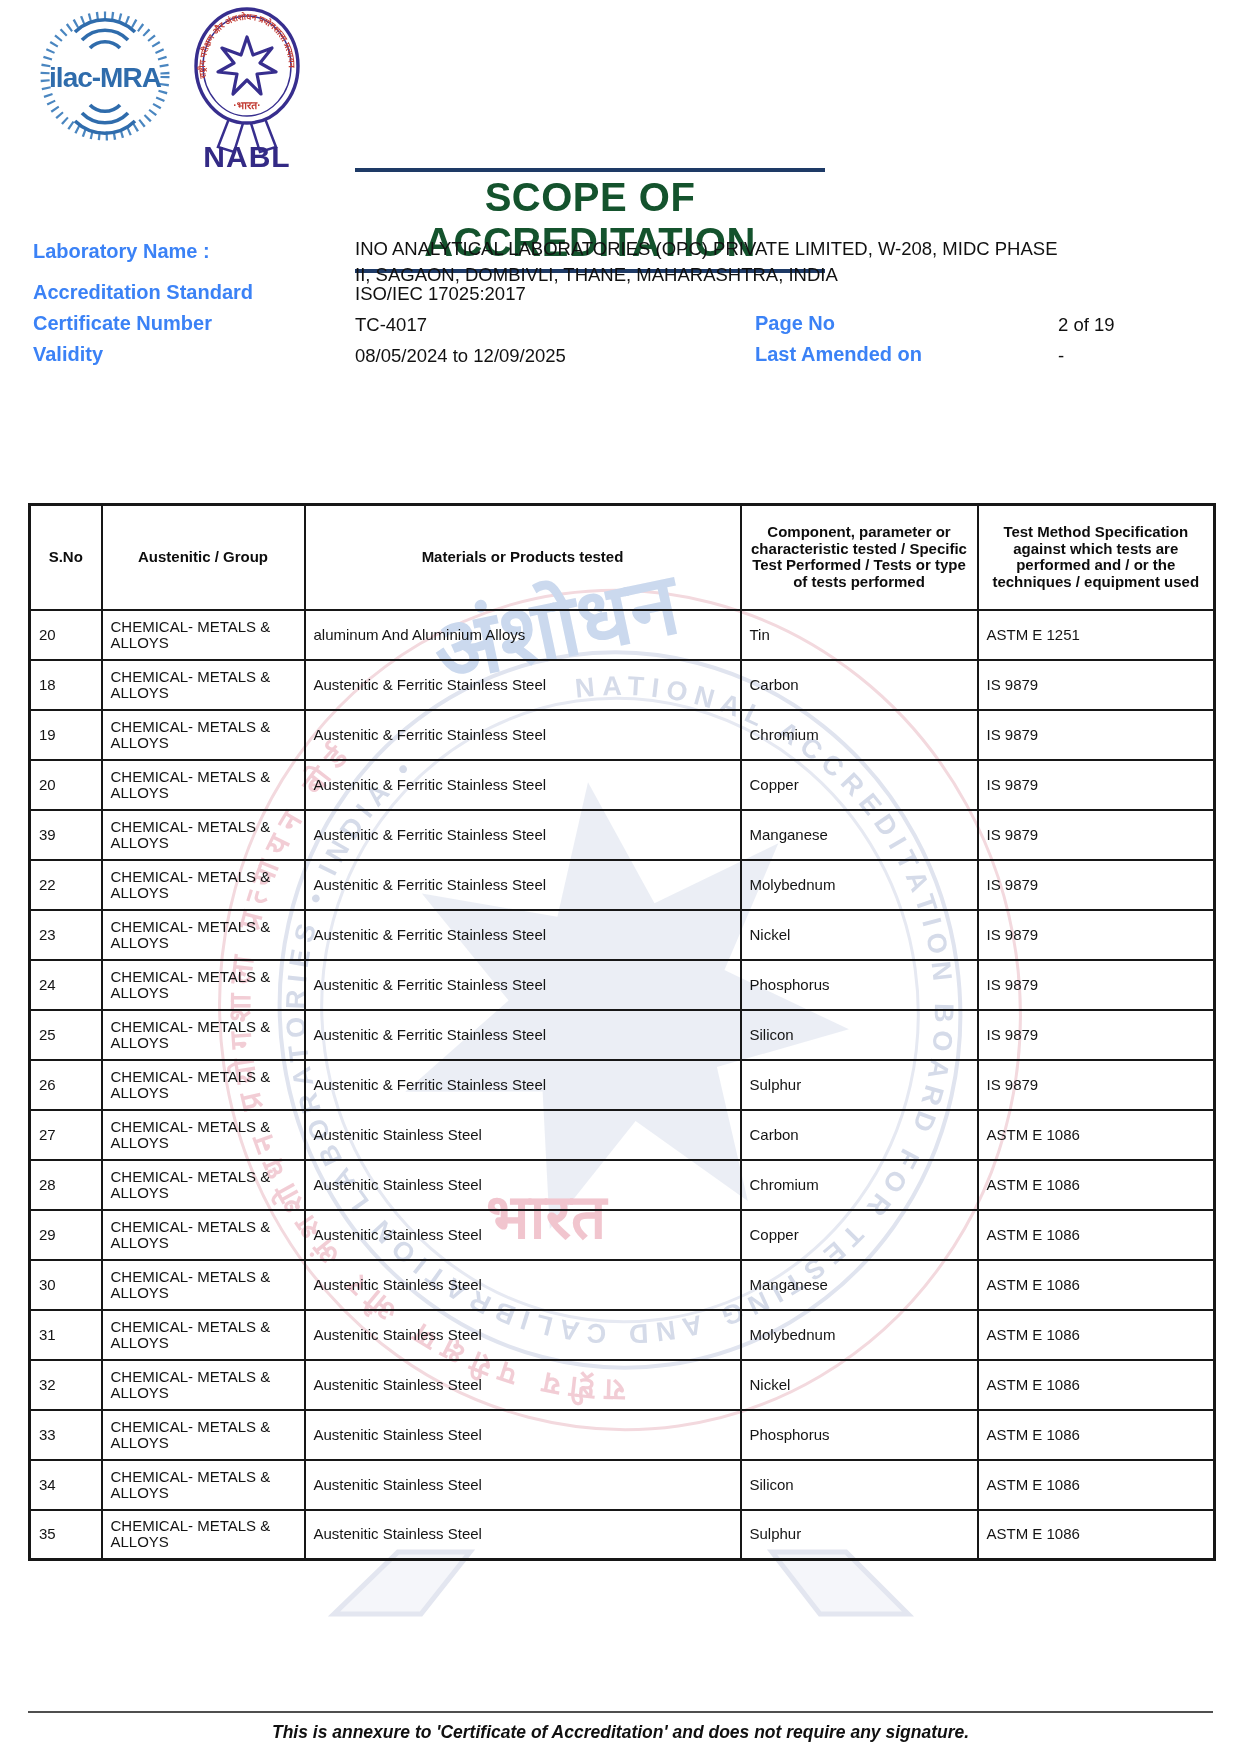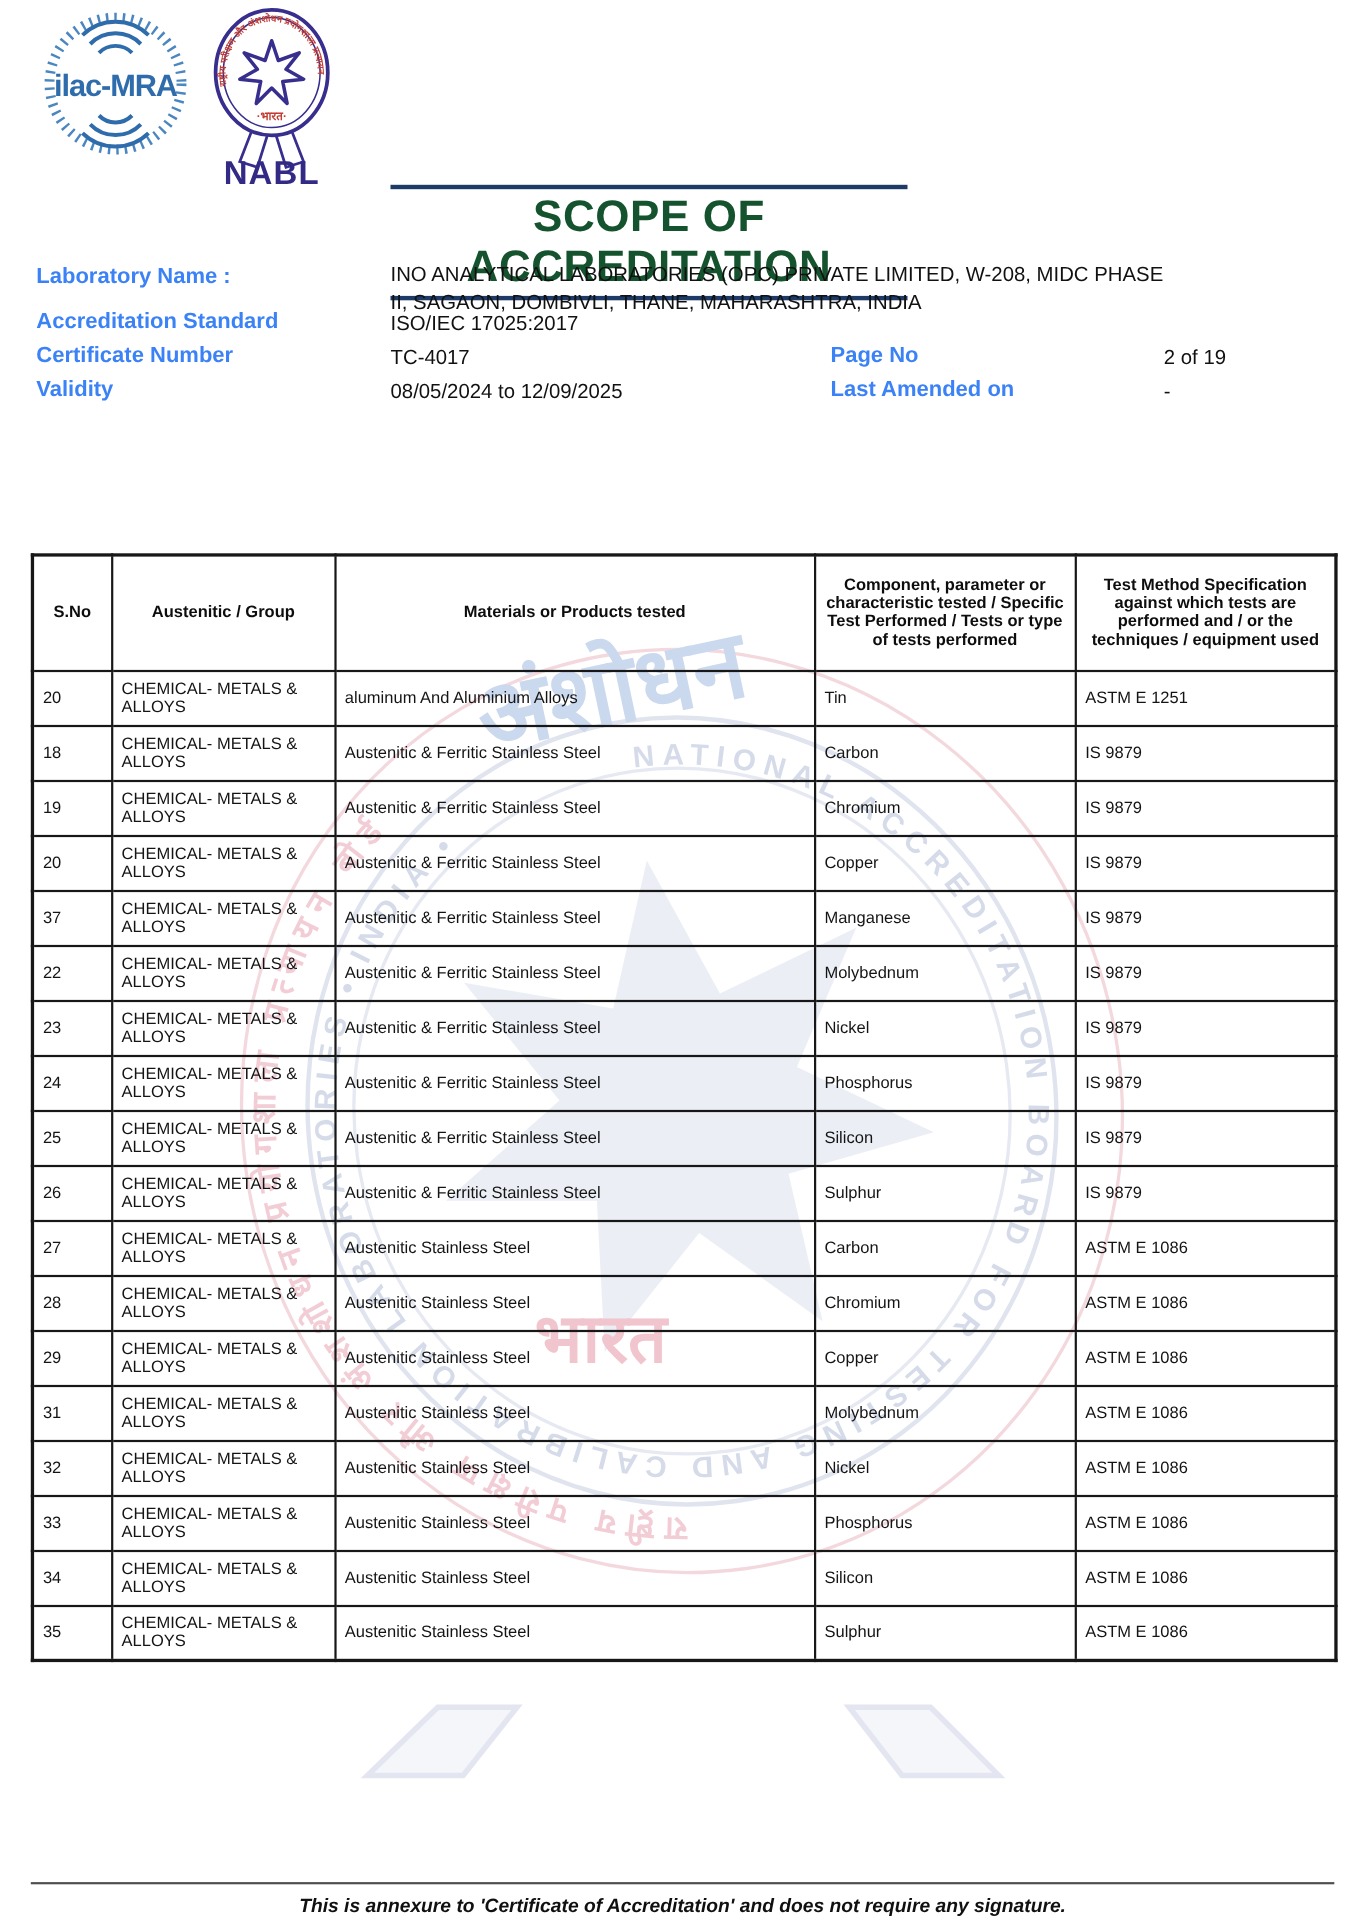--- a/index.html
+++ b/index.html
@@ -166,21 +166,21 @@
           <td class="c-method">IS 9879</td>
         </tr>
         <tr>
           <td class="c-sno">20</td>
           <td class="c-disc">CHEMICAL- METALS &amp; ALLOYS</td>
           <td class="c-mat">Austenitic &amp; Ferritic Stainless Steel</td>
           <td class="c-comp">Copper</td>
           <td class="c-method">IS 9879</td>
         </tr>
         <tr>
-          <td class="c-sno">37</td>
+          <td class="c-sno">39</td>
           <td class="c-disc">CHEMICAL- METALS &amp; ALLOYS</td>
           <td class="c-mat">Austenitic &amp; Ferritic Stainless Steel</td>
           <td class="c-comp">Manganese</td>
           <td class="c-method">IS 9879</td>
         </tr>
         <tr>
           <td class="c-sno">22</td>
           <td class="c-disc">CHEMICAL- METALS &amp; ALLOYS</td>
           <td class="c-mat">Austenitic &amp; Ferritic Stainless Steel</td>
           <td class="c-comp">Molybednum</td>
@@ -226,20 +226,27 @@
           <td class="c-disc">CHEMICAL- METALS &amp; ALLOYS</td>
           <td class="c-mat">Austenitic Stainless Steel</td>
           <td class="c-comp">Chromium</td>
           <td class="c-method">ASTM E 1086</td>
         </tr>
         <tr>
           <td class="c-sno">29</td>
           <td class="c-disc">CHEMICAL- METALS &amp; ALLOYS</td>
           <td class="c-mat">Austenitic Stainless Steel</td>
           <td class="c-comp">Copper</td>
+          <td class="c-method">ASTM E 1086</td>
+        </tr>
+        <tr>
+          <td class="c-sno">30</td>
+          <td class="c-disc">CHEMICAL- METALS &amp; ALLOYS</td>
+          <td class="c-mat">Austenitic Stainless Steel</td>
+          <td class="c-comp">Manganese</td>
           <td class="c-method">ASTM E 1086</td>
         </tr>
         <tr>
           <td class="c-sno">31</td>
           <td class="c-disc">CHEMICAL- METALS &amp; ALLOYS</td>
           <td class="c-mat">Austenitic Stainless Steel</td>
           <td class="c-comp">Molybednum</td>
           <td class="c-method">ASTM E 1086</td>
         </tr>
         <tr>

